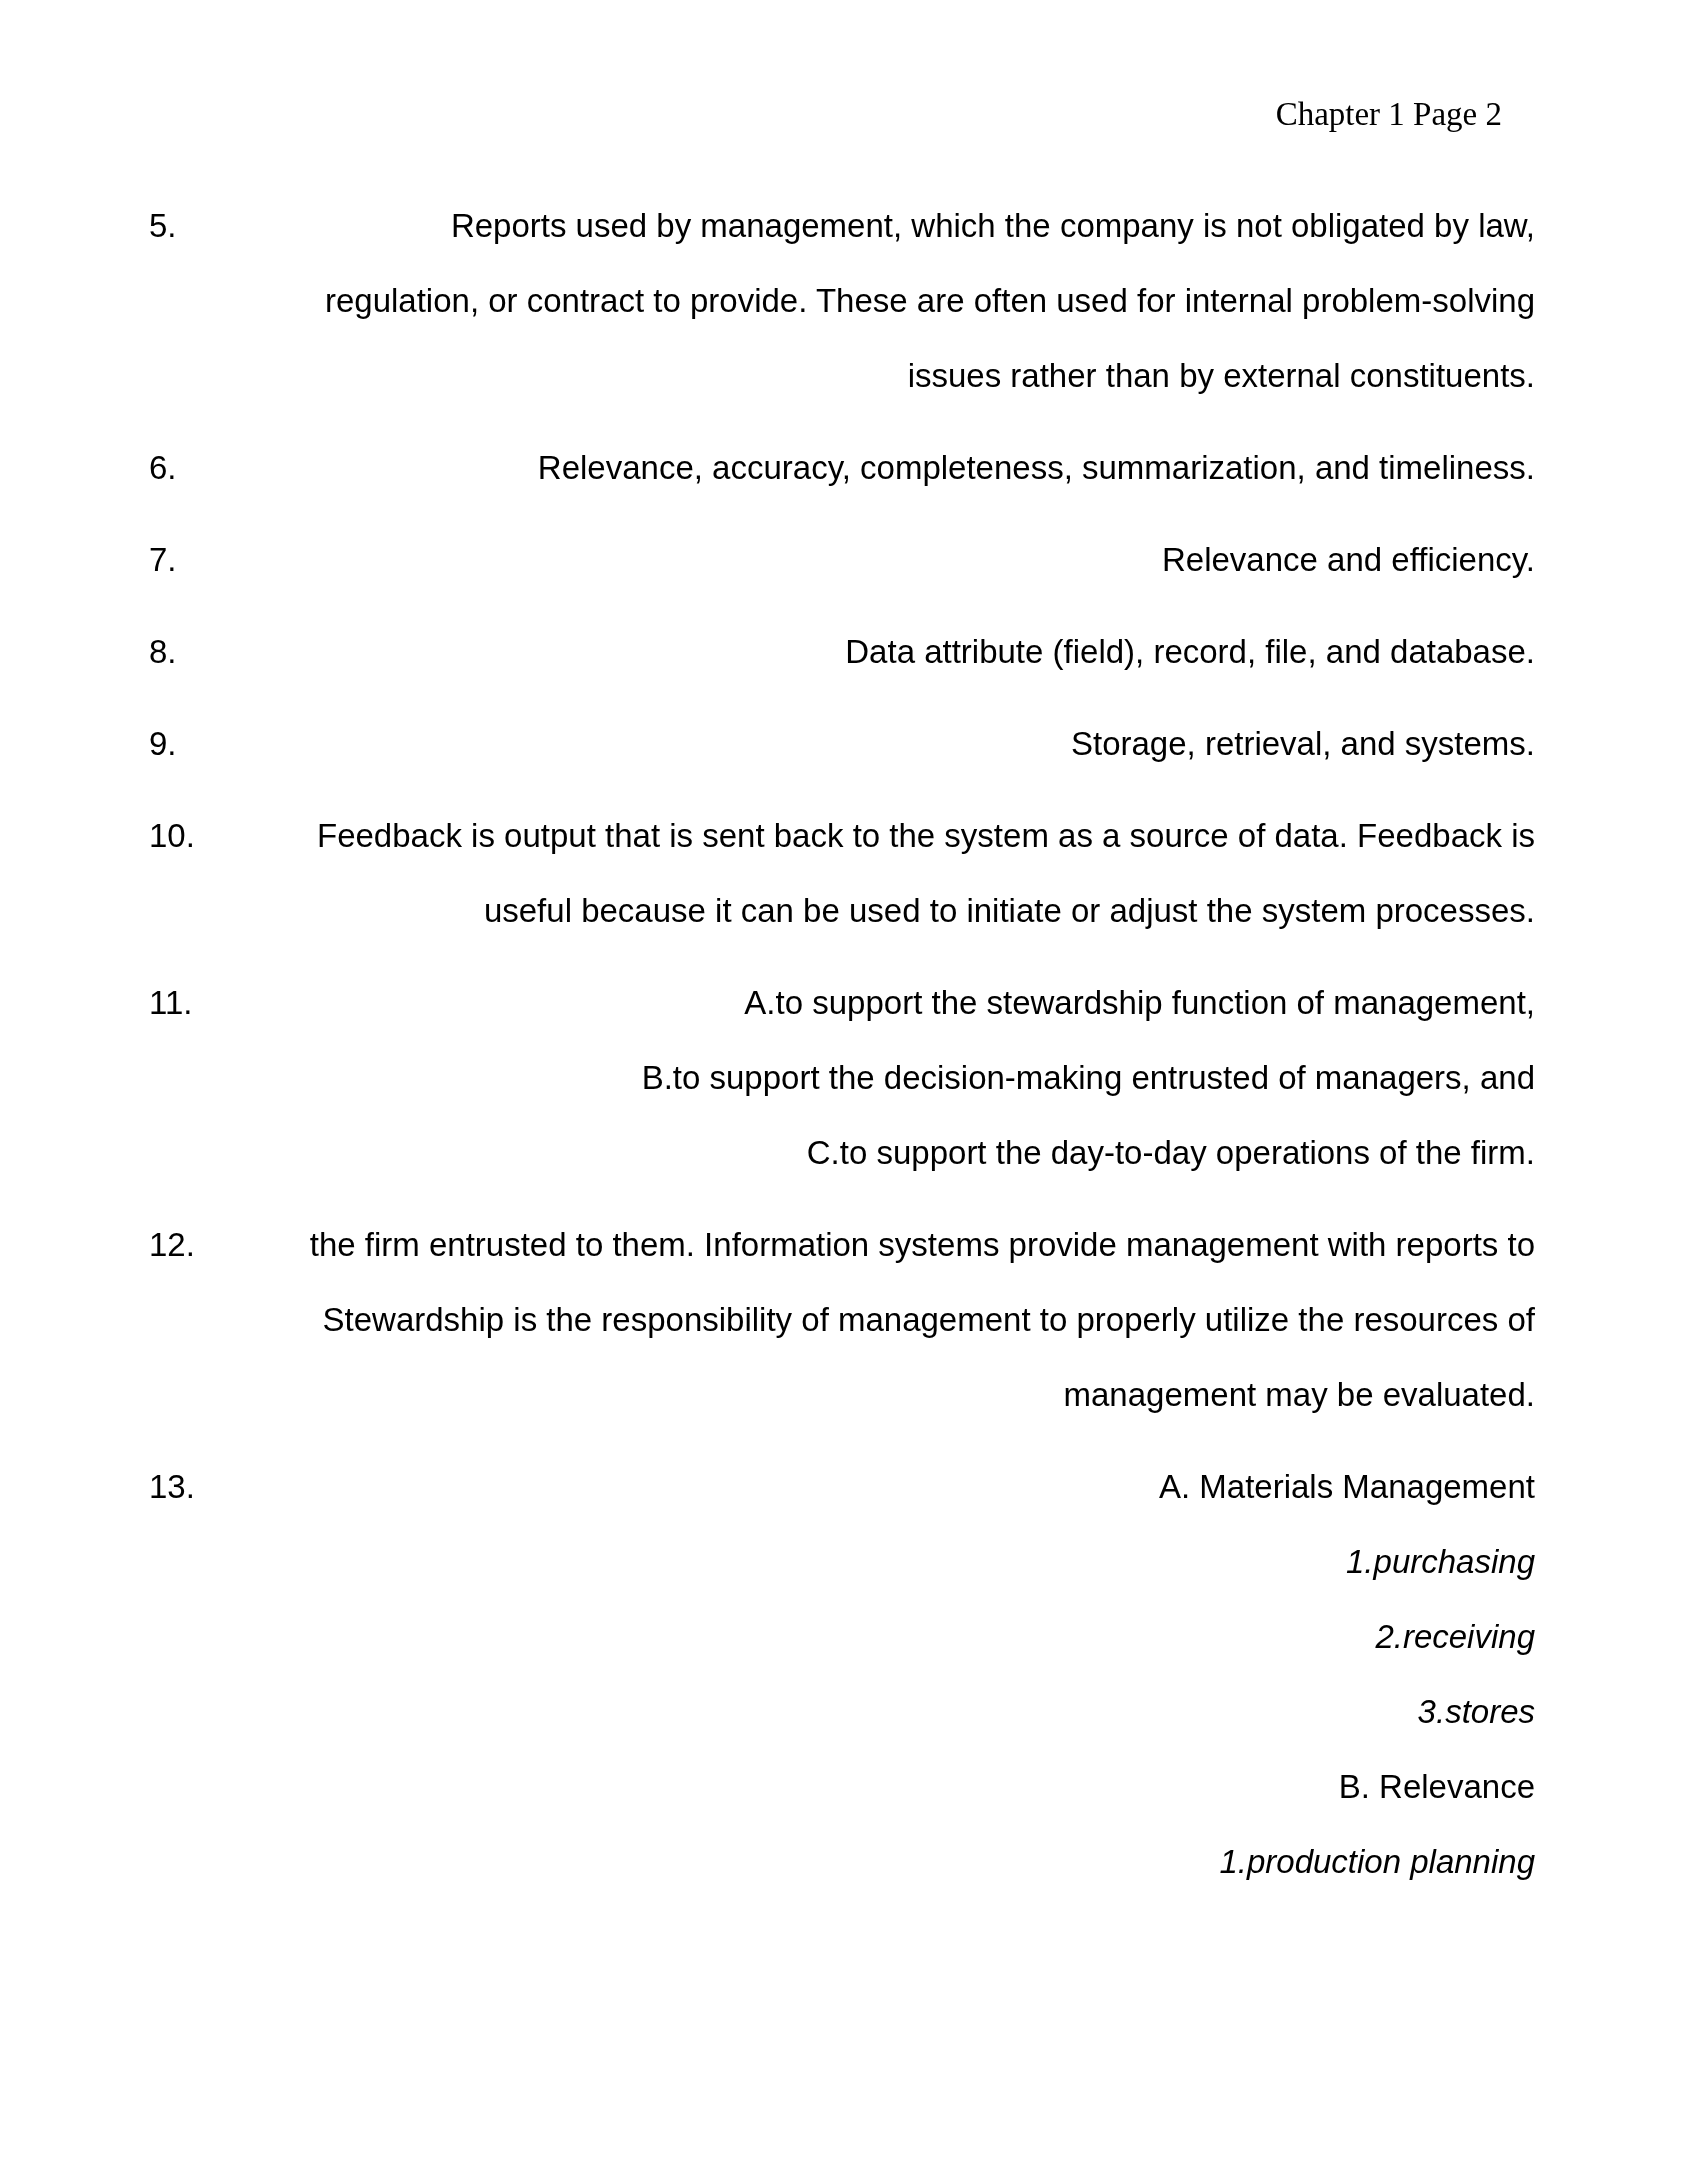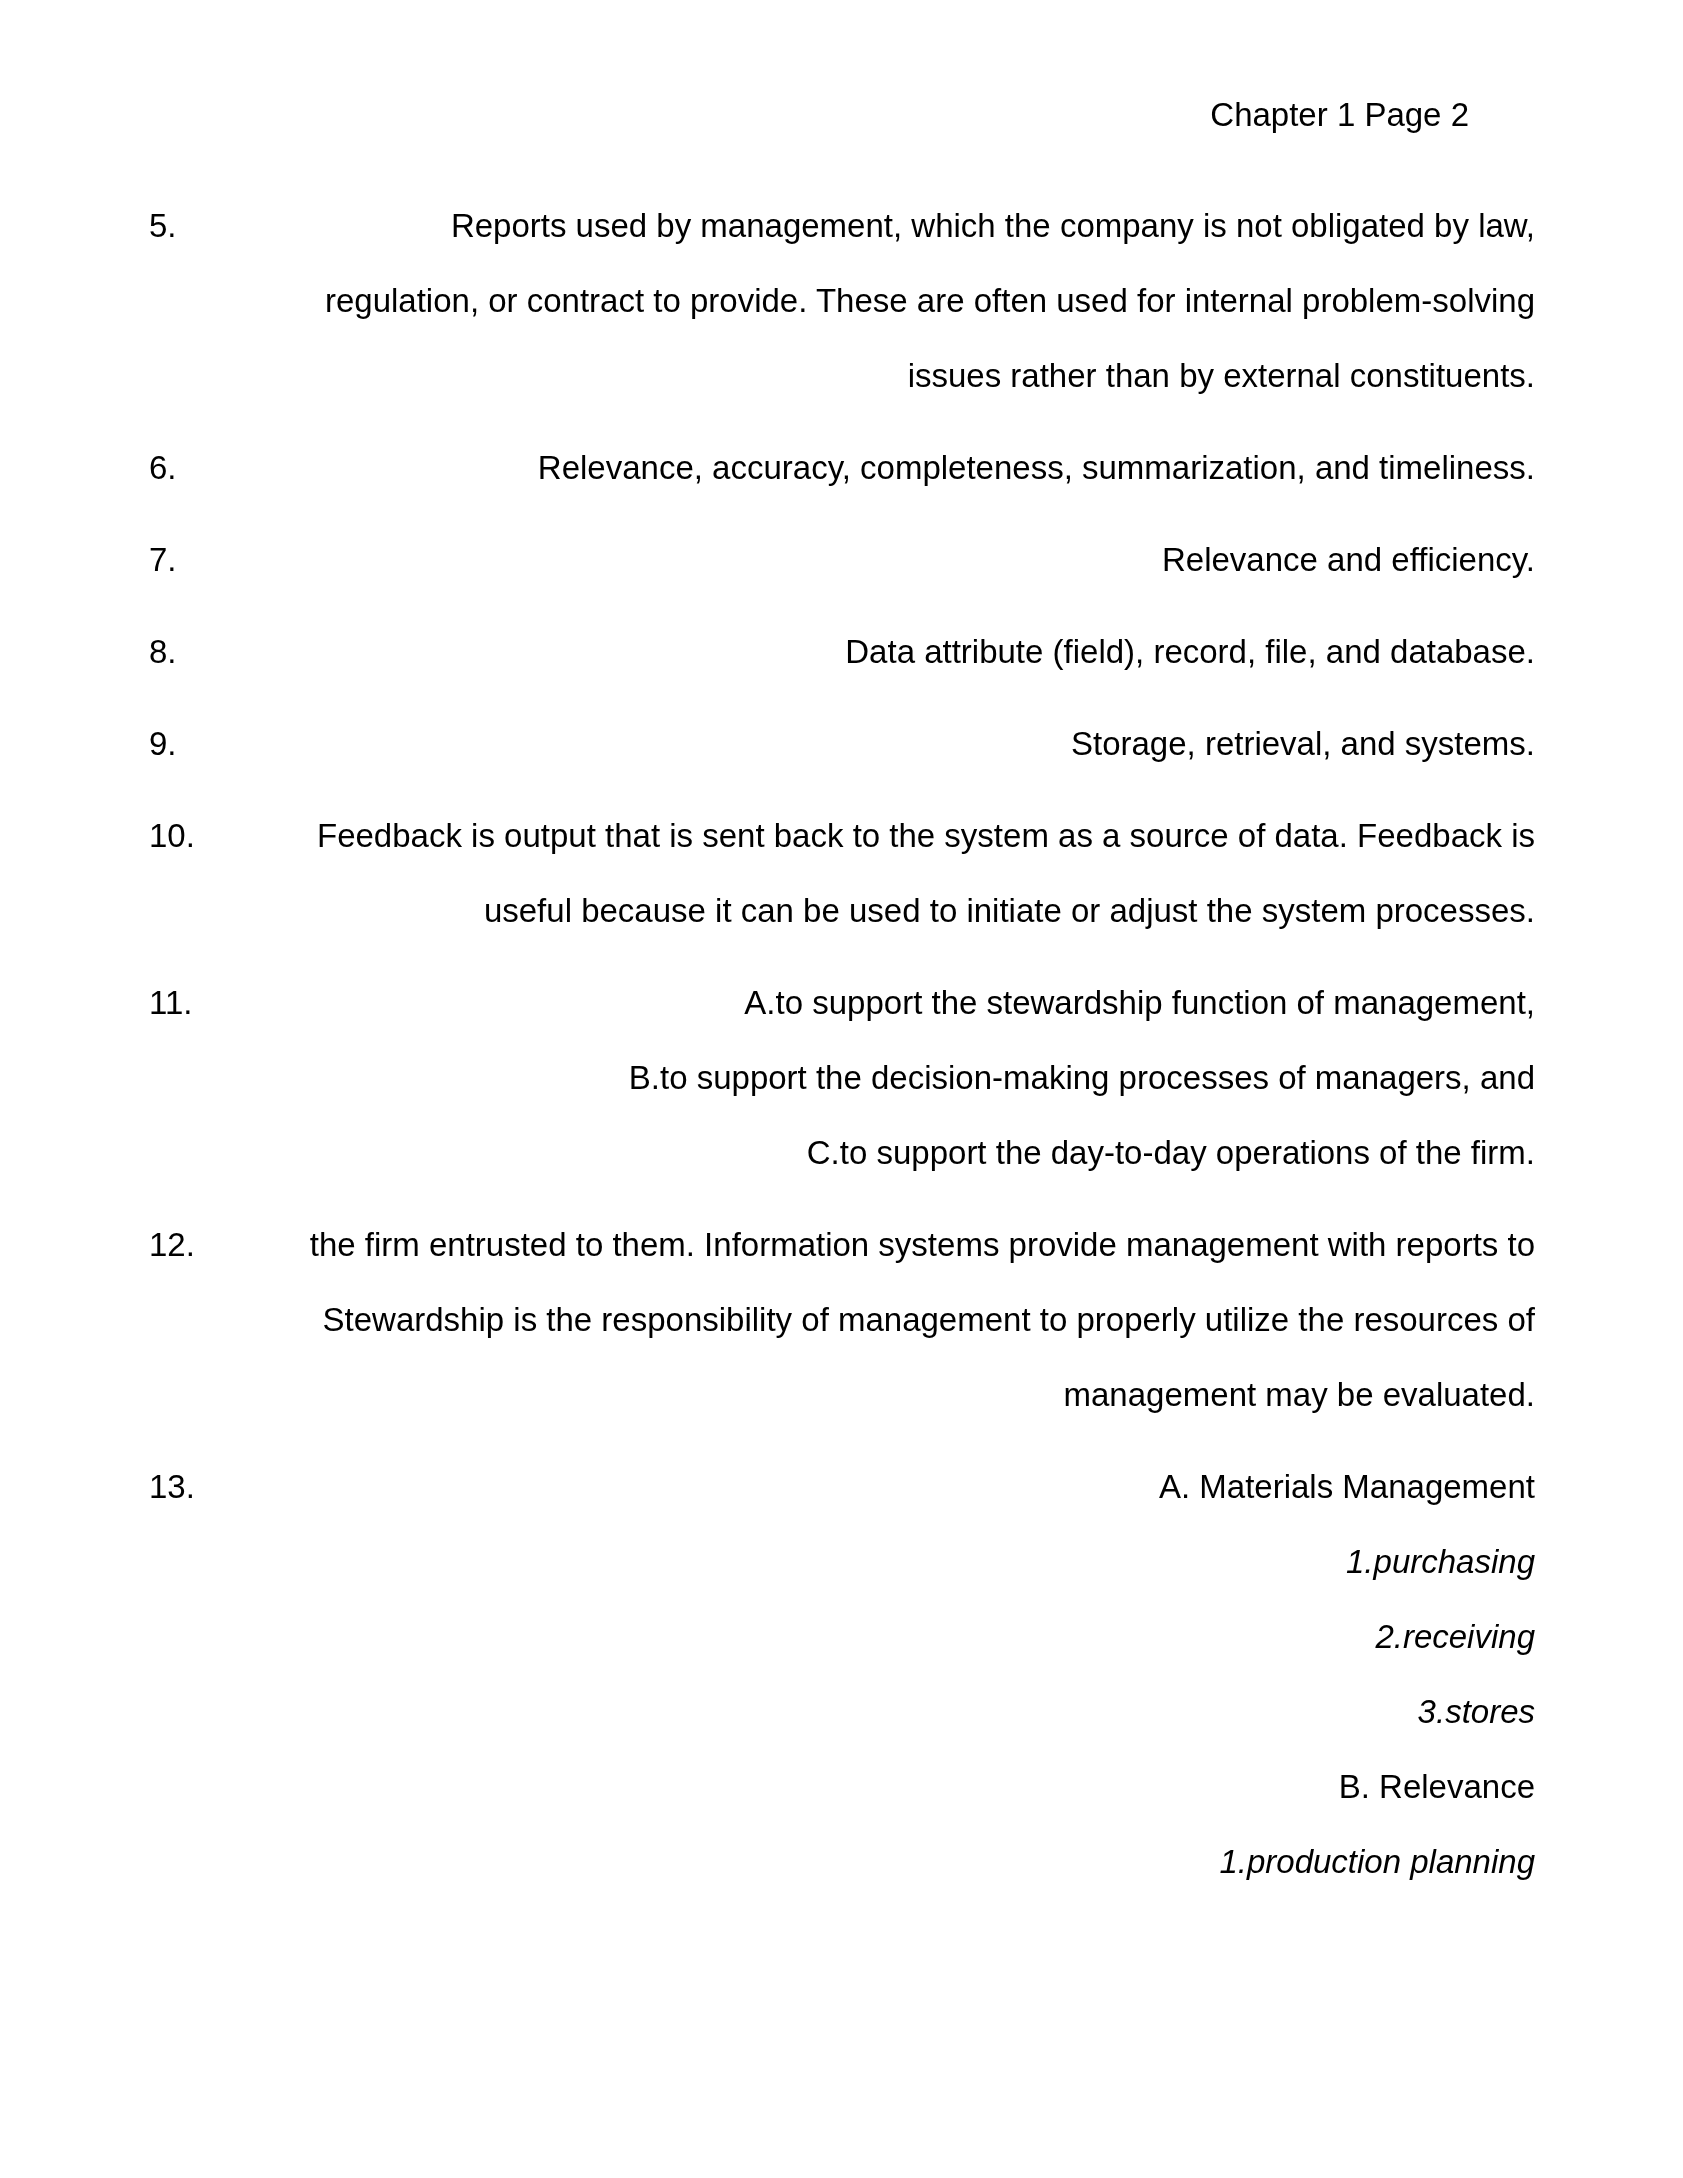--- a/index.html
+++ b/index.html
@@ -10,23 +10,24 @@
     height: 2178px;
     overflow: hidden;
     font-family: "Liberation Sans", sans-serif;
     font-size: 33px;
     color: #000000;
     background: #ffffff;
   }
   .page-header {
     position: absolute;
     top: 96px;
-    right: 214px;
+    right: 181px;
     line-height: normal;
     white-space: pre;
+    font-family: Liberation Serif, serif;
   }
   .content {
     position: absolute;
     left: 149px;
     top: 188px;
     width: 1386px;
   }
   .item {
     position: relative;
     padding-left: 98px;
@@ -92,21 +93,21 @@
       <span class="num">10.</span>
       <div class="body">
         <div class="line">Feedback is output that is sent back to the system as a source of data. Feedback is</div>
         <div class="line">useful because it can be used to initiate or adjust the system processes.</div>
       </div>
     </div>
     <div class="item">
       <span class="num">11.</span>
       <div class="body">
         <div class="line"><span class="sublabel wide">A.</span><span class="subtext">to support the stewardship function of management,</span></div>
-        <div class="line"><span class="sublabel">B.</span><span class="subtext">to support the decision-making processes of managers, and</span></div>
+        <div class="line"><span class="sublabel">B.</span><span class="subtext">to support the decision-making entrusted of managers, and</span></div>
         <div class="line"><span class="sublabel">C.</span><span class="subtext">to support the day-to-day operations of the firm.</span></div>
       </div>
     </div>
     <div class="item">
       <span class="num">12.</span>
       <div class="body">
         <div class="line">the firm entrusted to them. Information systems provide management with reports to</div>
         <div class="line">Stewardship is the responsibility of management to properly utilize the resources of</div>
         <div class="line">management may be evaluated.</div>
       </div>

